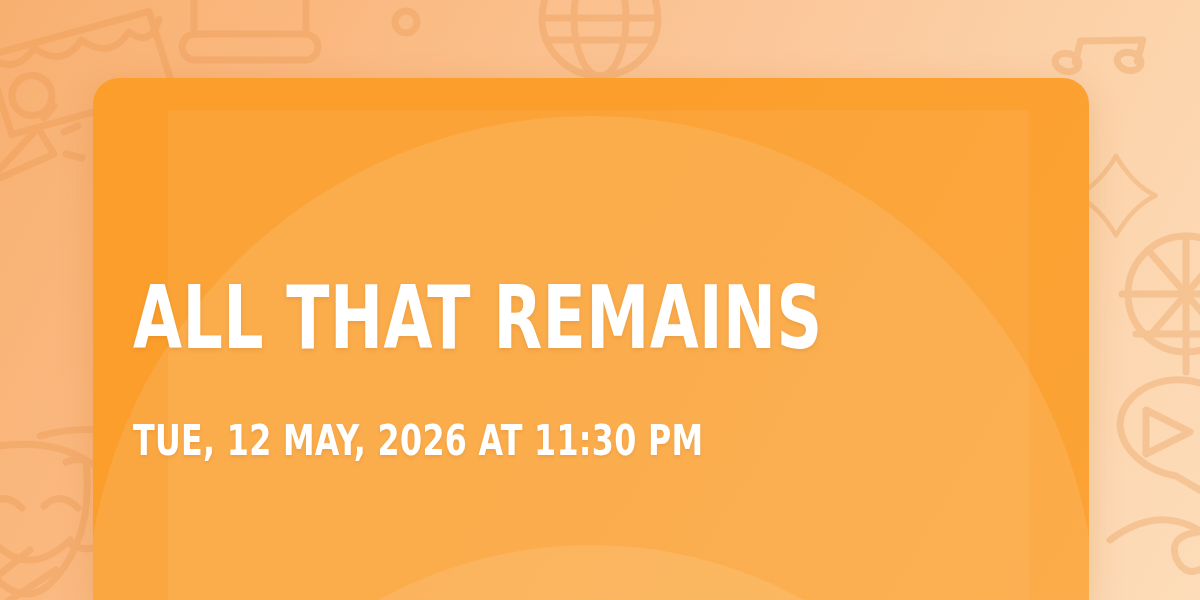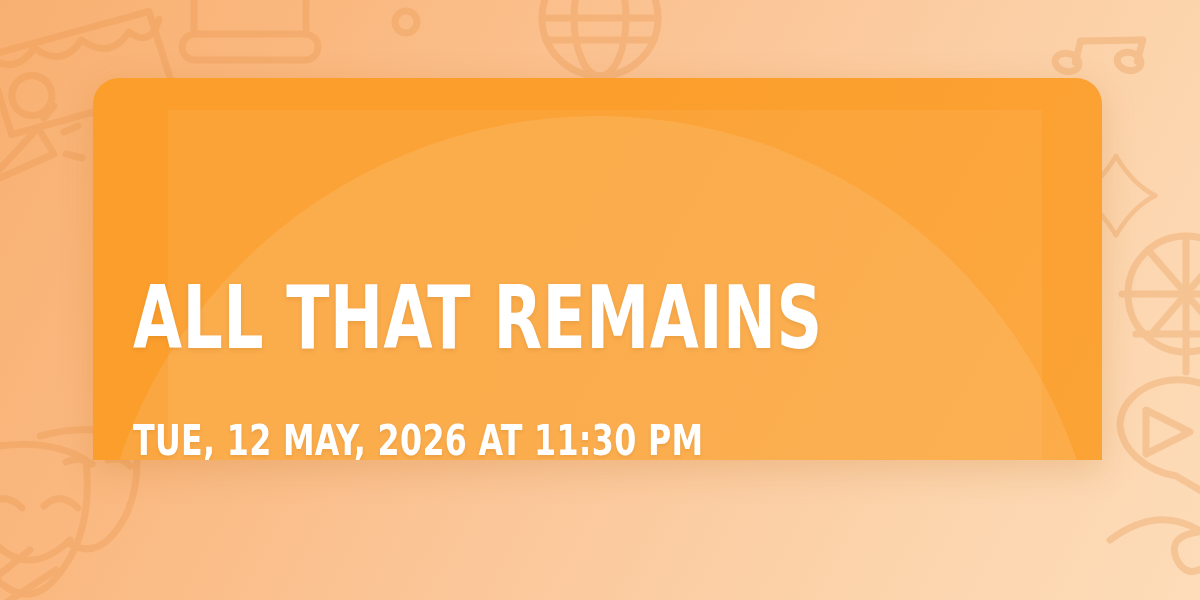--- a/index.html
+++ b/index.html
@@ -47,26 +47,25 @@
     width: 1200px;
     height: 600px;
   }
 
   
   .card {
     position: absolute;
     left: 93px;
     top: 78px;
     width: 996px;
-    height: 382px;
+    height: 522px;
     border-radius: 26px 26px 0 0;
     overflow: hidden;
     background: linear-gradient(120deg, #fb9e2c 0%, #fb9e2c 45%, #fca336 100%);
     box-shadow: 0 10px 34px rgba(190, 110, 25, 0.22);
-    padding-left: 13px;
   }
 
   
   .card-inner-rect {
     position: absolute;
     left: 75px;
     top: 32px;
     right: 60px;
     bottom: 0;
     background: rgba(255, 255, 255, 0.055);

